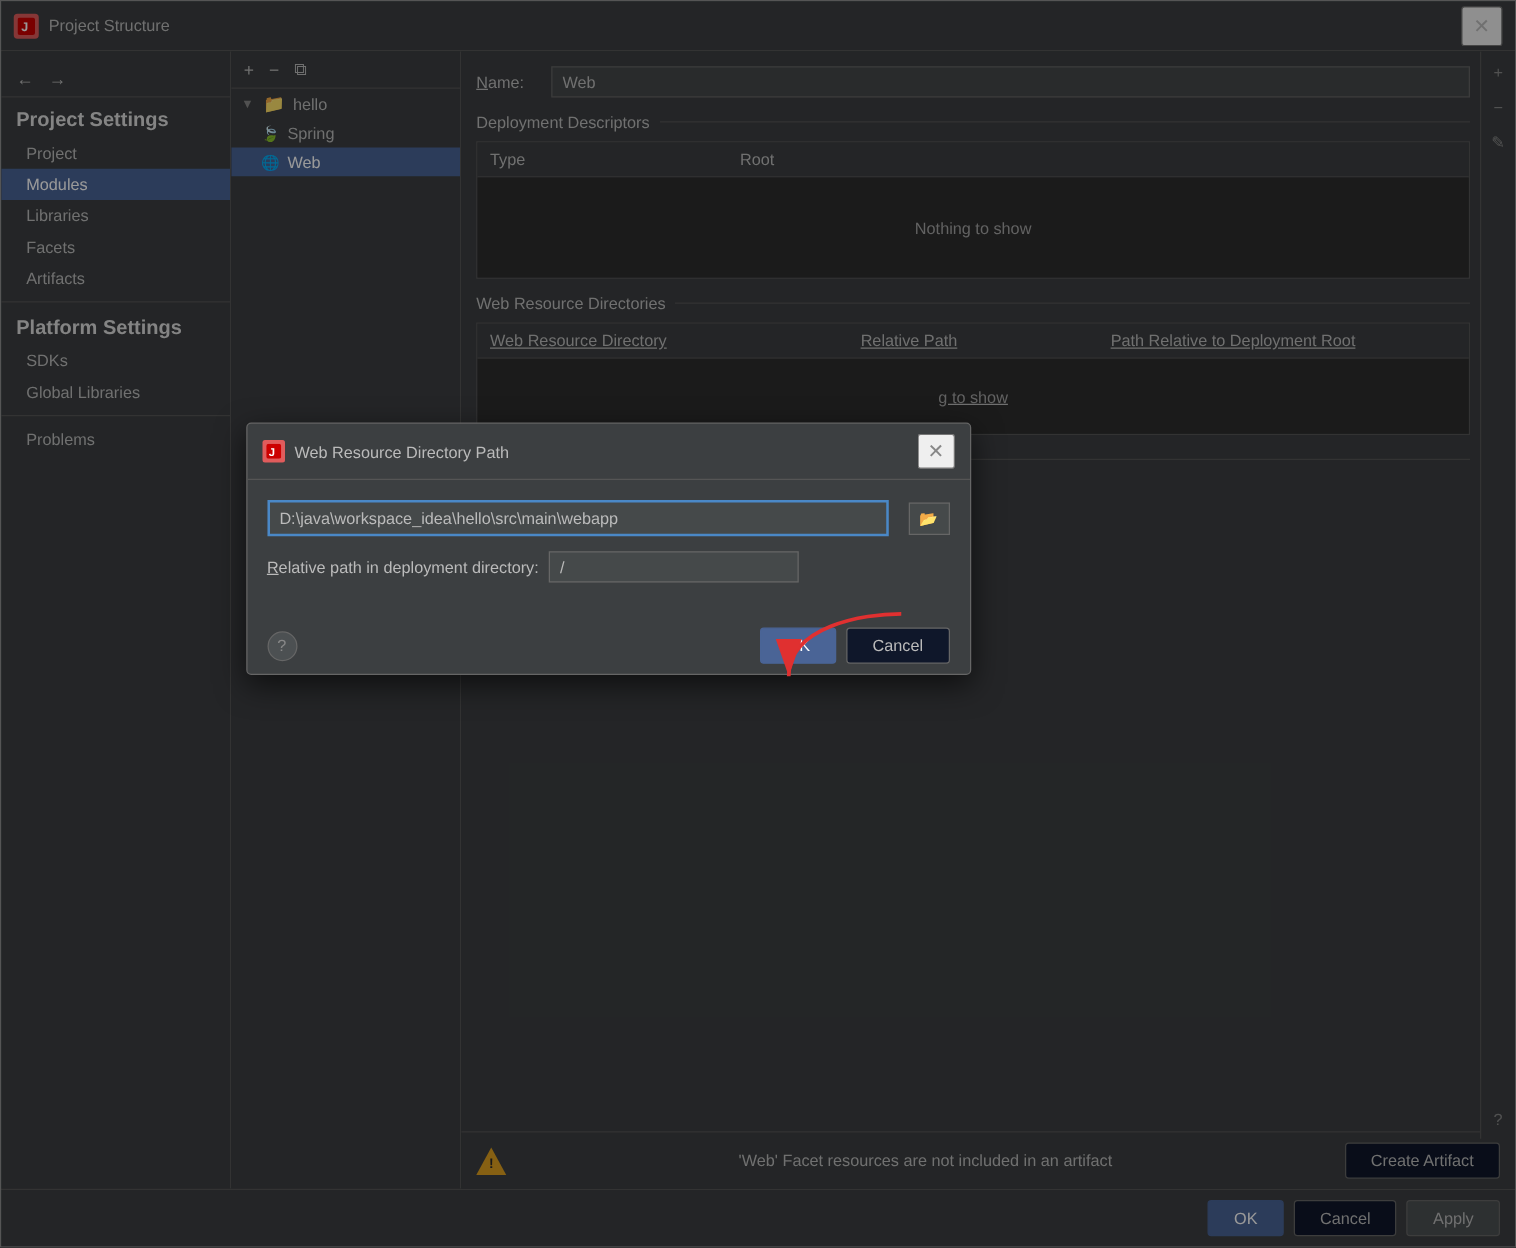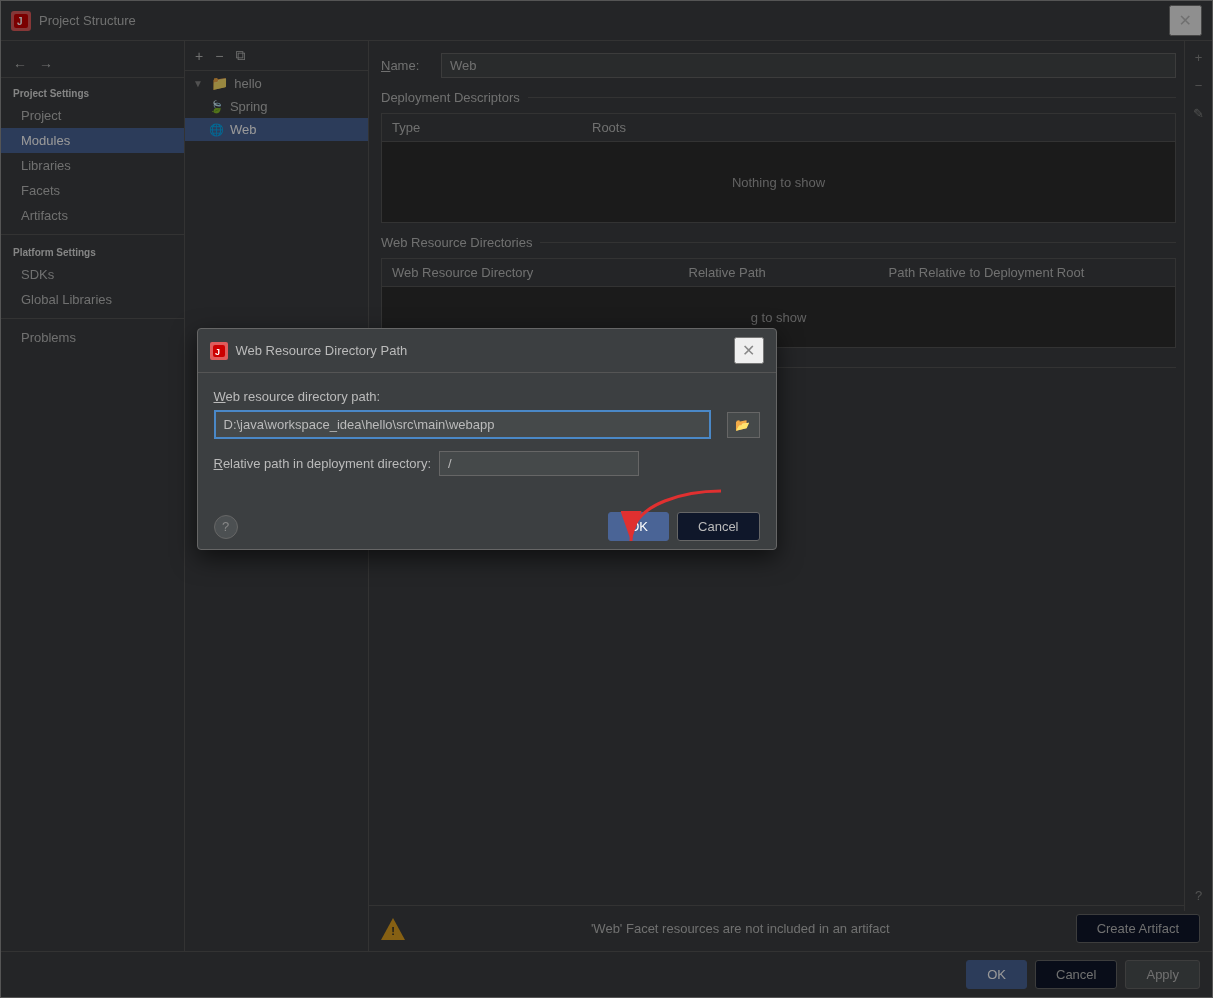--- a/index.html
+++ b/index.html
@@ -72,21 +72,21 @@
       background: #3c3f41;
       border-right: 1px solid #555;
       flex-shrink: 0;
       padding: 8px 0;
       overflow-y: auto;
     }
     .sidebar-section-header {
       font-weight: bold;
       color: #dddddd;
       padding: 6px 12px 4px 12px;
-      font-size: 10px;
+      font-size: 16px;
     }
     .sidebar-item {
       padding: 5px 12px 5px 20px;
       cursor: pointer;
       color: #bbbbbb;
       font-size: 13px;
     }
     .sidebar-item.active {
       background: #4a6496;
       color: white;
@@ -215,20 +215,21 @@
 
     .table-border {
       border: 1px solid #555;
       margin-bottom: 12px;
     }
 
     
     .web-mappings-table {
       border: 1px solid #555;
       margin-bottom: 12px;
+      text-decoration: underline;
     }
     .col-path { flex: 1; }
     .col-relative { flex: 0 0 200px; }
     .col-deployment { flex: 1; }
 
     
     .source-roots-section {
       margin-top: 8px;
     }
     .checkbox-row {
@@ -523,21 +524,21 @@
           <span class="field-label">
             <u>N</u>ame:
           </span>
           <input class="field-input" type="text" value="Web" style="">
         </div>
 
         <div class="section-header">Deployment Descriptors</div>
         <div class="table-border">
           <div class="table-header">
             <div class="table-header-cell table-col-type">Type</div>
-            <div class="table-header-cell table-col-path">Roots</div>
+            <div class="table-header-cell table-col-path">Root</div>
           </div>
           <div class="table-body">
             <span class="nothing-to-show">Nothing to show</span>
           </div>
         </div>
 
         <div class="section-header" style="margin-top:8px;">
           <span>Web Resource Directories</span>
         </div>
         <div class="web-mappings-table">
@@ -599,23 +600,20 @@
           <svg width="12" height="12" viewBox="0 0 12 12">
             <rect x="0" y="0" width="12" height="12" fill="#c00" rx="2"></rect>
             <text x="2" y="10" font-size="9" fill="white" font-weight="bold">J</text>
           </svg>
         </div>
         <span class="dialog-title-text">Web Resource Directory Path</span>
         <button class="dialog-close">✕</button>
       </div>
 
       <div class="dialog-body">
-        <div class="dialog-field-label">
-          <u>W</u>eb resource directory path:
-        </div>
         <div class="dialog-input-row">
           <input class="dialog-input" type="text" value="D:\java\workspace_idea\hello\src\main\webapp" style="">
           <button class="dialog-browse-btn">
             <span>📂</span>
           </button>
         </div>
 
         <div class="dialog-relative-row">
           <span class="dialog-relative-label">
             <u>R</u>elative path in deployment directory:

